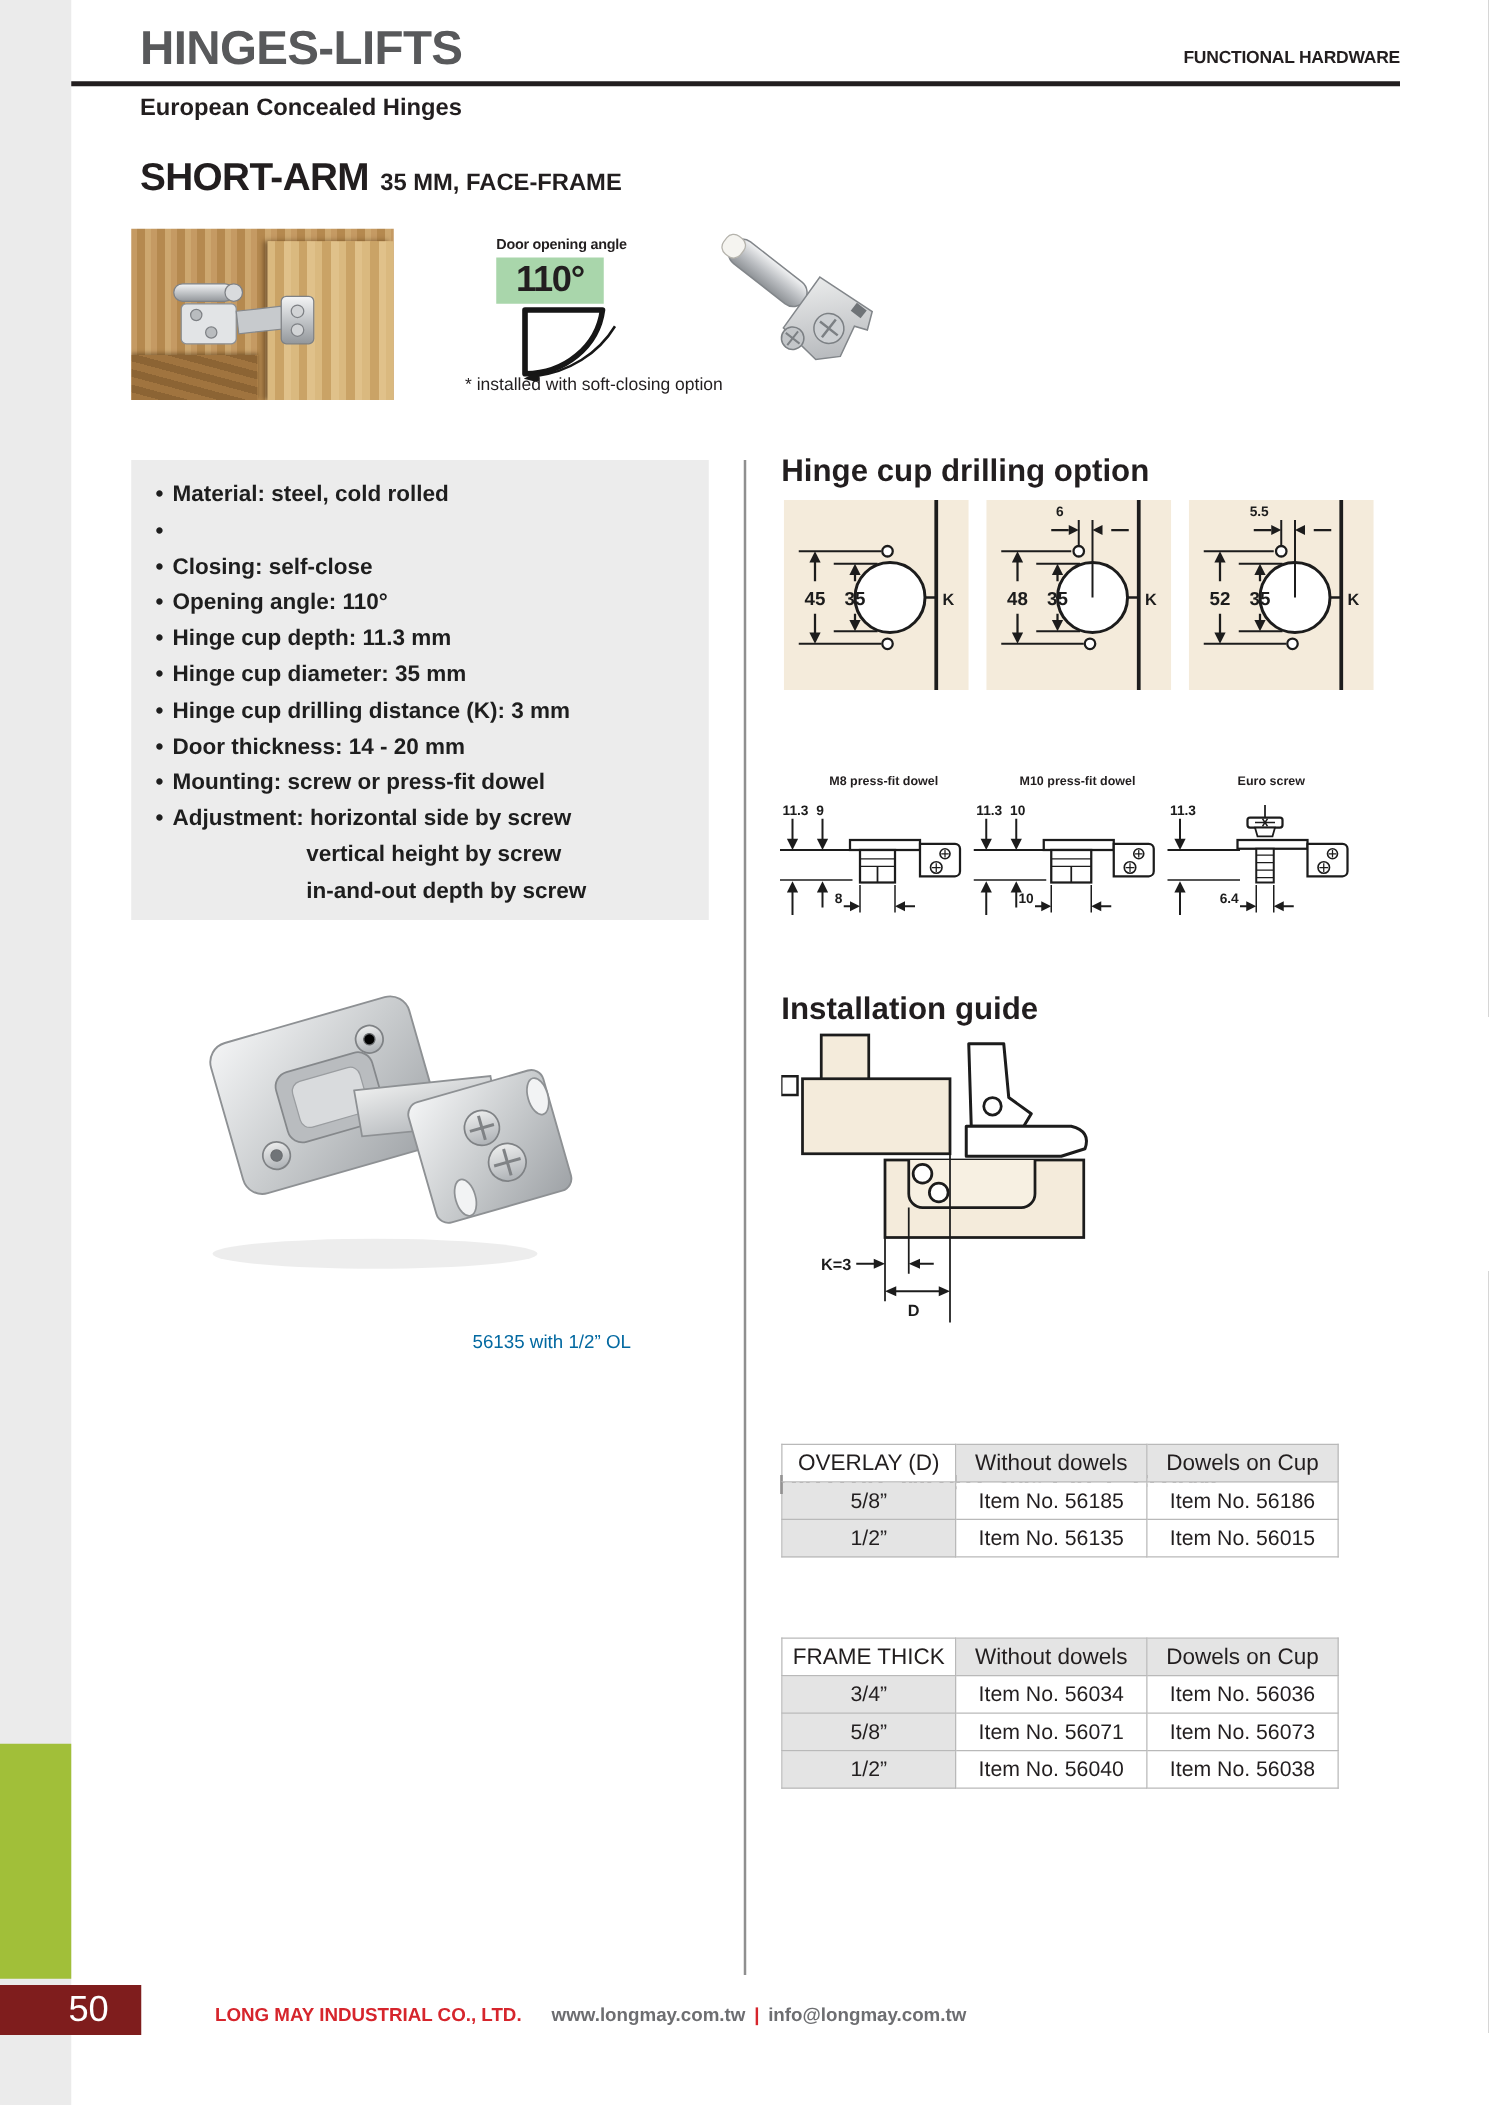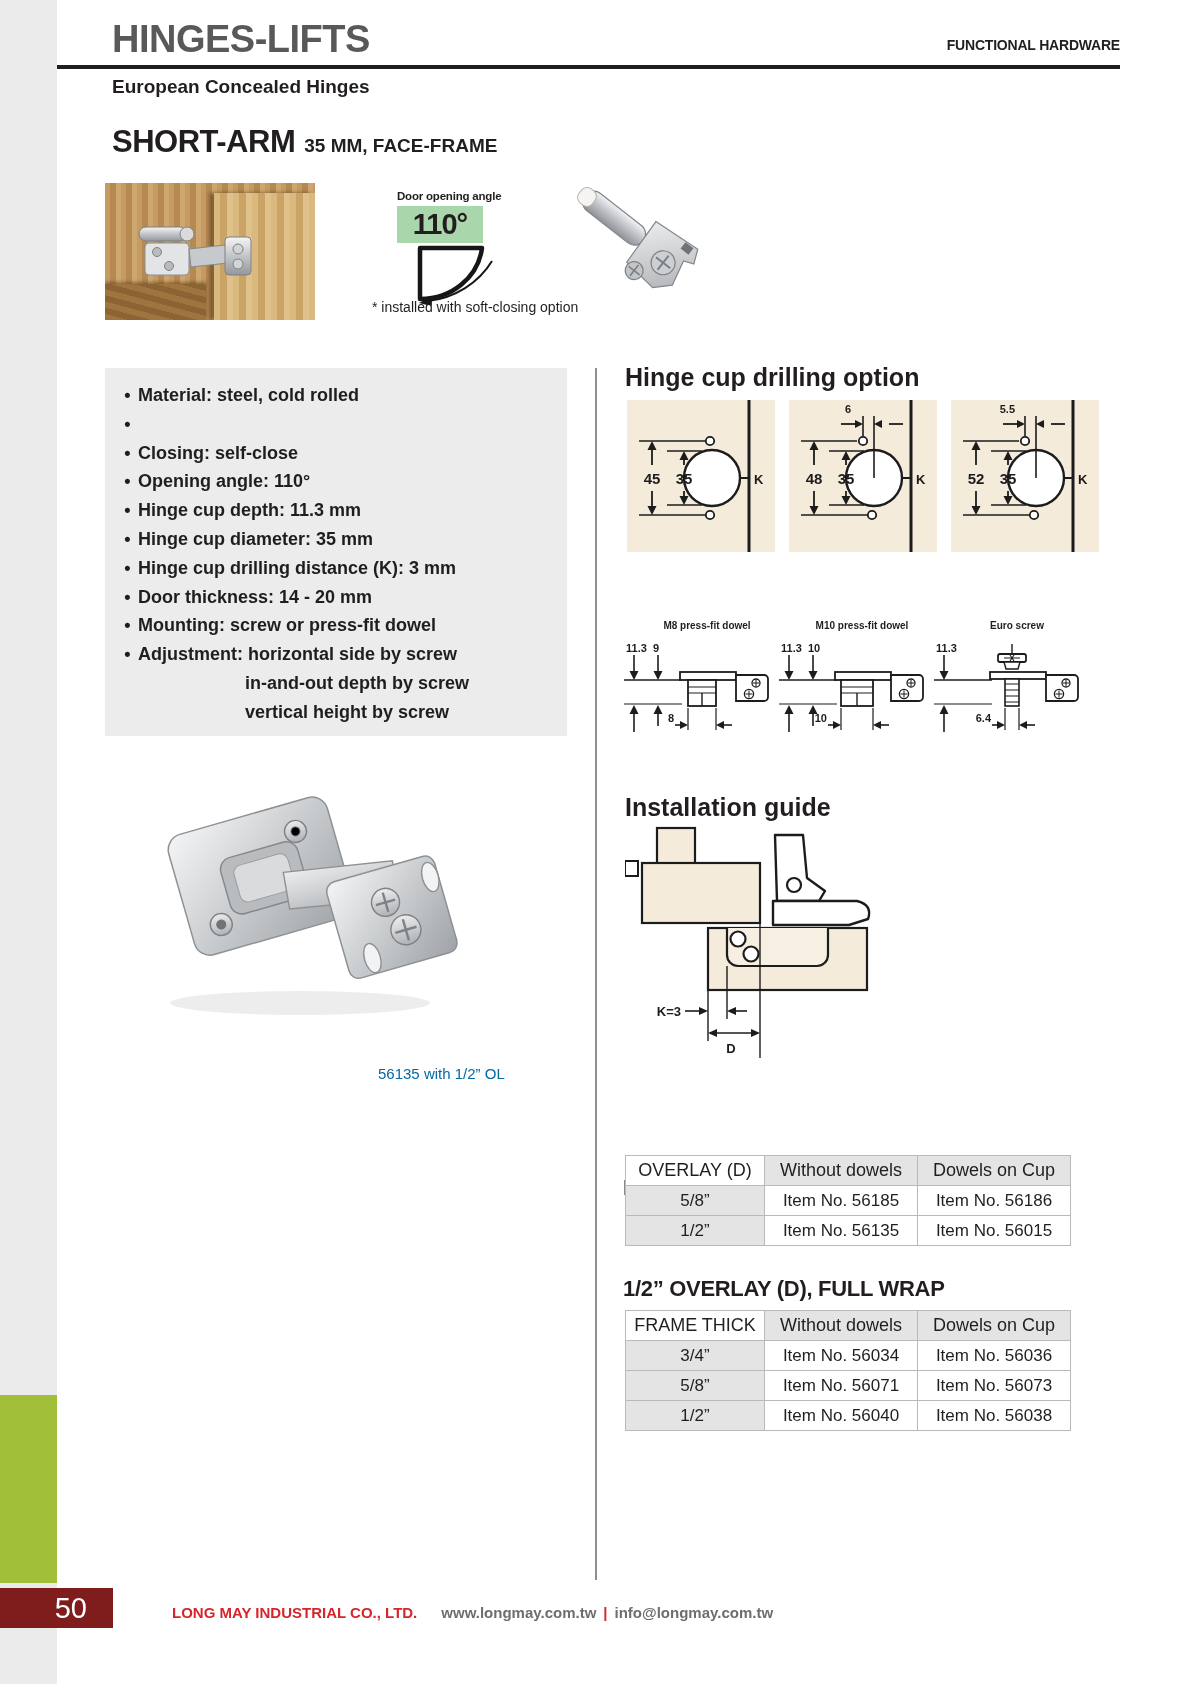--- a/index.html
+++ b/index.html
@@ -188,24 +188,24 @@
       </div>
     <div class="li">
         <span class="b">•</span>
         <span>Mounting: screw or press-fit dowel</span>
       </div>
     <div class="li">
         <span class="b">•</span>
         <span>Adjustment: horizontal side by screw</span>
       </div>
     <div class="li cont">
+        <span>vertical height by screw</span>
+      </div>
+    <div class="li cont">
         <span>in-and-out depth by screw</span>
-      </div>
-    <div class="li cont">
-        <span>vertical height by screw</span>
       </div>
   </div>
 
   <div class="abs divider"></div>
 
   <div class="abs sec-h" style="left:625px;top:363px;">Hinge cup drilling option</div>
 
   <svg class="abs" style="left:627px;top:400px;width:148px;height:152px;" viewBox="0 0 148 152">
     <rect width="148" height="152" fill="#f4ebdb"></rect>
     <line x1="122" y1="0" x2="122" y2="152" stroke="#1c1c1c" stroke-width="3"></line>
@@ -462,21 +462,20 @@
       <td class="c2 item">Item No. 56186</td>
     </tr>
     <tr>
       <td class="c0 rowhead">1/2”</td>
       <td class="c1 item">Item No. 56135</td>
       <td class="c2 item">Item No. 56015</td>
     </tr>
   </tbody>
     </table>
 
-  <div class="abs tbl-h" style="left:623px;top:1276px;">1/2” OVERLAY (D), FULL WRAP</div>
   <table class="abs spec-table" style="left:625px;top:1310px;">
     <tbody>
         <tr>
       <td class="c0 h white">FRAME THICK</td>
       <td class="c1 h">Without dowels</td>
       <td class="c2 h">Dowels on Cup</td>
     </tr>
     <tr>
       <td class="c0 rowhead">3/4”</td>
       <td class="c1 item">Item No. 56034</td>

